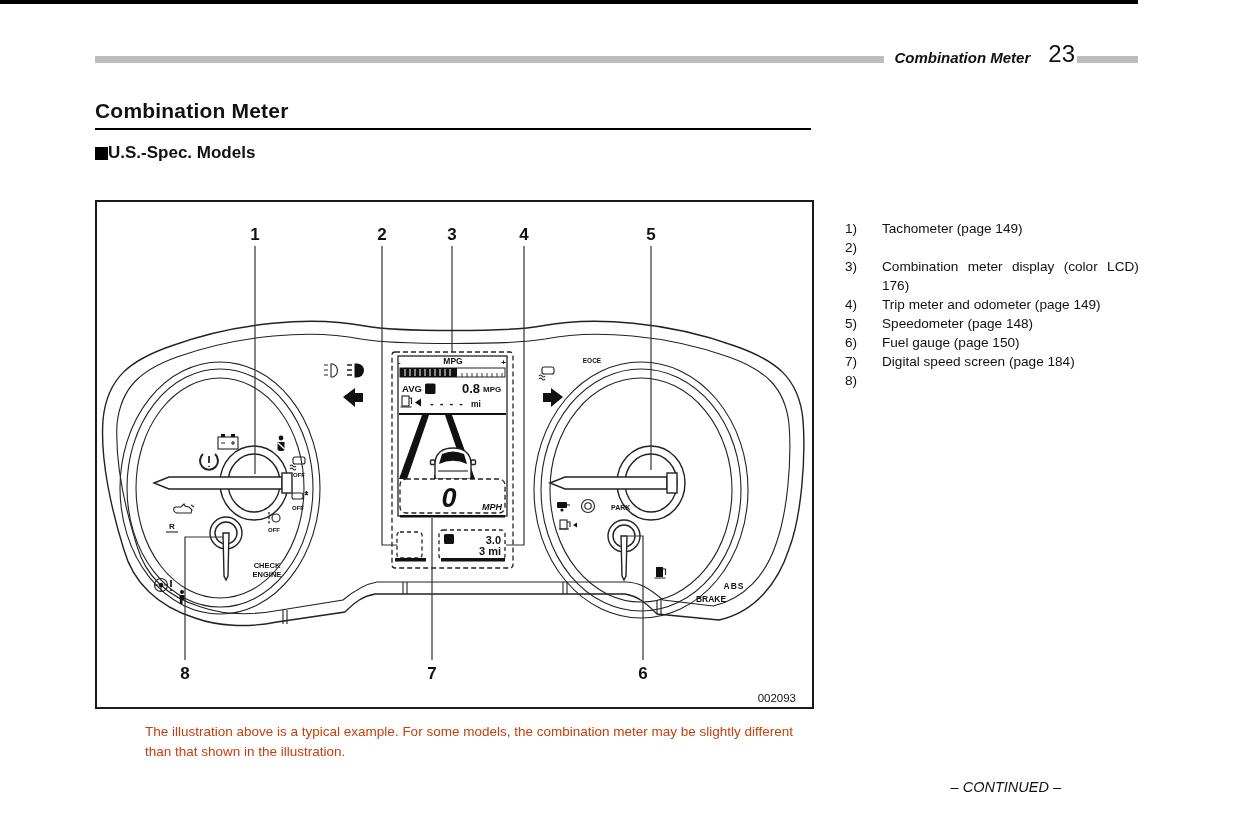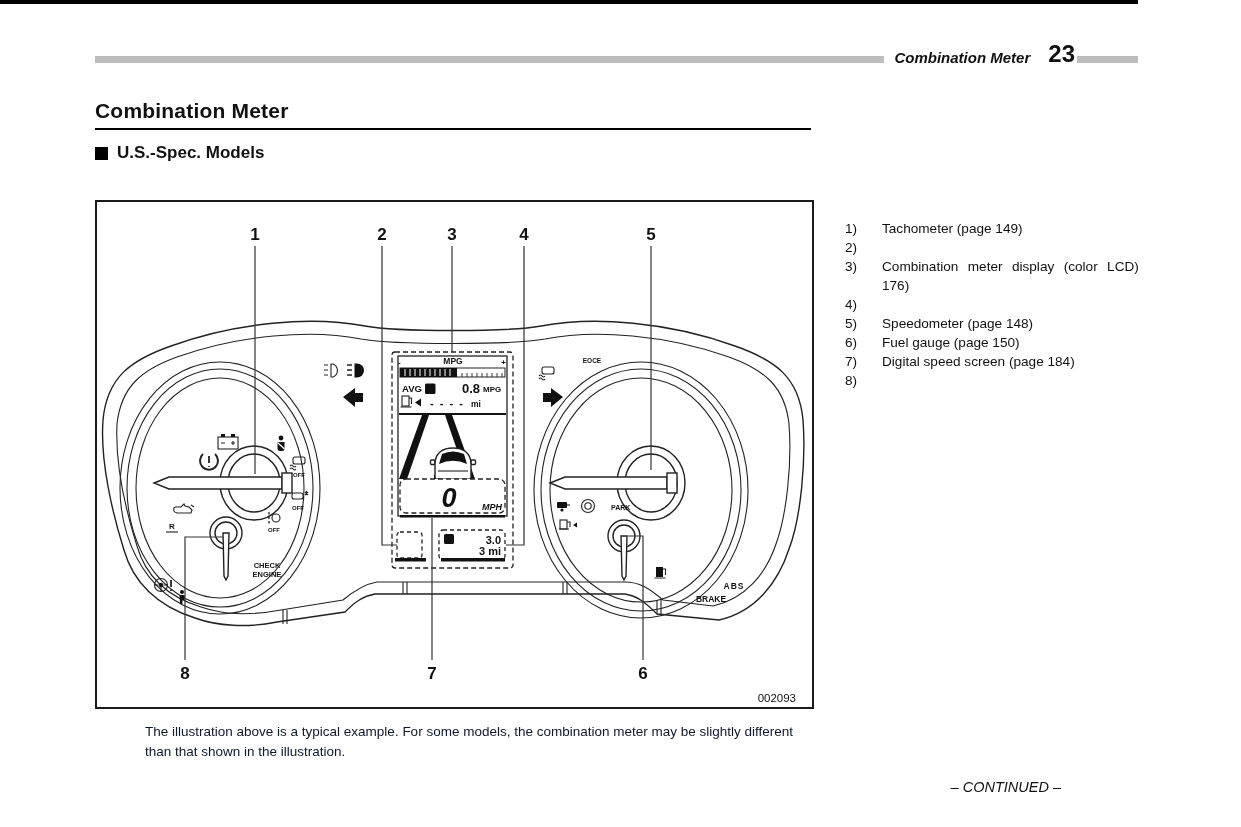--- a/index.html
+++ b/index.html
@@ -4,29 +4,29 @@
 <style>
   html,body{margin:0;padding:0;background:#fff;}
   .page{position:relative;width:1138px;height:827px;background:#ffffff;
         font-family:"Liberation Sans",sans-serif;color:#111;overflow:hidden;}
   .abs{position:absolute;}
   .top-scan-line{left:0;top:0;width:1241px;height:4px;background:#000;}
   .header-bar{left:95px;top:56px;width:1085px;height:7px;background:#bdbdbd;}
   .header-row{top:42px;right:61px;display:flex;align-items:flex-end;}
   .header-section{font-size:15px;font-weight:bold;font-style:italic;background:#fff;
                   padding:2px 6px 1px 10px;line-height:1;}
-  .header-pagenum{font-size:24px;font-weight:bold;background:#fff;
+  .header-pagenum{font-size:24px;font-weight:normal;background:#fff;
                   padding:0 2px 0 12px;line-height:1;}
   .page-title{left:95px;top:99px;font-size:21px;font-weight:bold;letter-spacing:.2px;}
   .title-rule{left:95px;top:128px;width:716px;height:2px;background:#000;}
-  .subsection{left:95px;top:143px;display:flex;align-items:center;gap:9px;}
+  .subsection{left:95px;top:143px;display:flex;align-items:center;}
   .subsection .sq{width:13px;height:13px;background:#000;}
   .subsection .lbl{font-size:17px;font-weight:bold;}
   .figure-box{left:95px;top:200px;width:715px;height:505px;border:2px solid #1a1a1a;background:#fff;}
-  .caption{left:145px;top:722px;width:676px;font-size:13.5px;line-height:19.5px;color:#0f172a;}
+  .caption{left:145px;top:722px;width:676px;font-size:13.5px;line-height:19.5px;color:#c2410c;}
   .legend{left:845px;top:219px;width:338px;font-size:13.6px;line-height:19px;}
   .legend-item{display:grid;grid-template-columns:37px 1fr;}
   .legend-label{text-align:justify;}
   .side-tab{left:1186px;top:141px;width:55px;height:33px;background:#c6c6c6;}
   .side-tab-label{left:1187px;top:179px;writing-mode:vertical-rl;font-size:13.5px;
                   font-weight:bold;letter-spacing:.5px;white-space:nowrap;}
   .continued{top:779px;right:77px;font-size:14.5px;font-weight:normal;font-style:italic;}
   svg{font-family:"Liberation Sans",sans-serif;}
   svg text{fill:#111;}
   .ln{stroke:#333;stroke-width:1.2;fill:none;}
@@ -293,20 +293,21 @@
     </div>
     <div class="legend-item">
       <span class="legend-num">2)</span>
     </div>
     <div class="legend-item">
       <span class="legend-num">3)</span>
       <span class="legend-label">Combination meter display (color LCD) (page 176)</span>
     </div>
     <div class="legend-item">
       <span class="legend-num">4)</span>
+      <span class="legend-label">Trip meter and odometer (page 149)</span>
     </div>
     <div class="legend-item">
       <span class="legend-num">5)</span>
       <span class="legend-label">Speedometer (page 148)</span>
     </div>
     <div class="legend-item">
       <span class="legend-num">6)</span>
       <span class="legend-label">Fuel gauge (page 150)</span>
     </div>
     <div class="legend-item">

